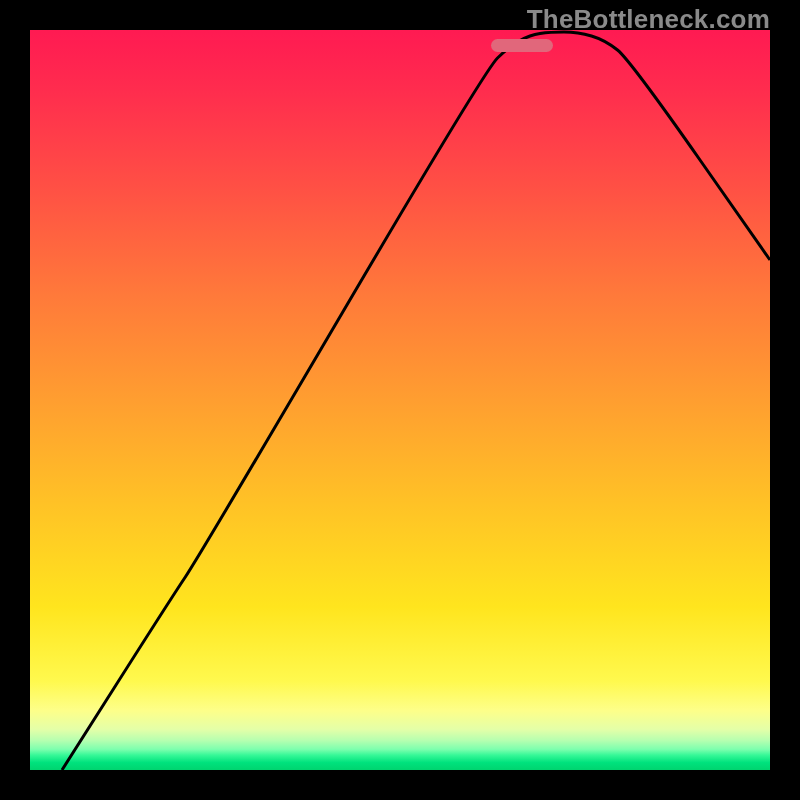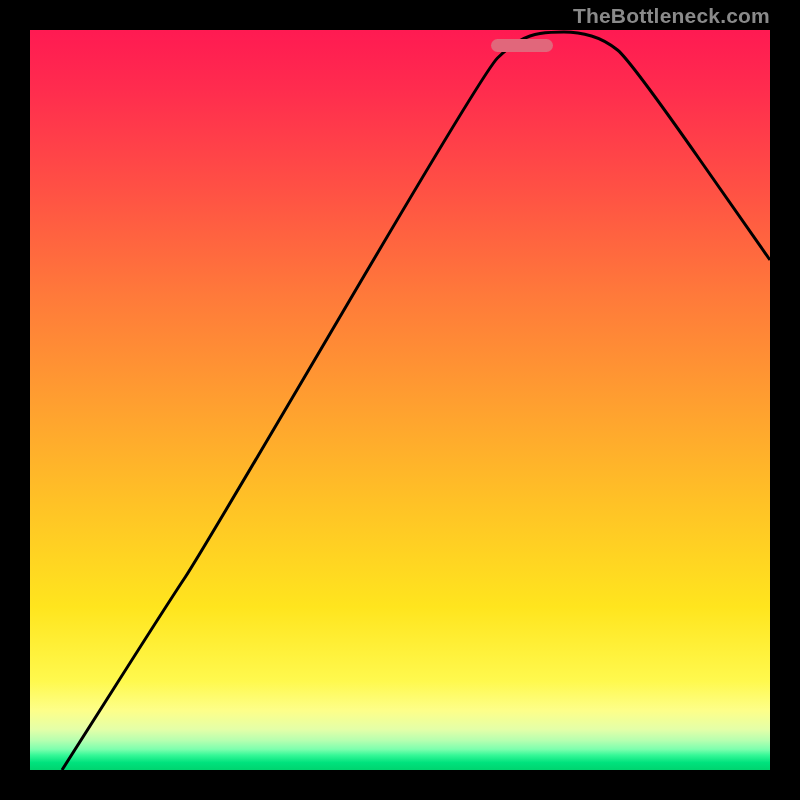--- a/index.html
+++ b/index.html
@@ -56,21 +56,21 @@
     width: 62px;
     height: 13px;
     background: #e1677b;
     border-radius: 7px;
   }
   .watermark {
     position: absolute;
     top: 4px;
     right: 30px;
     color: #8a8a8a;
-    font-size: 21px;
+    font-size: 26px;
     font-weight: 600;
     letter-spacing: 0.2px;
   }
 </style>
 </head>
 <body>
 
 <div class="watermark">TheBottleneck.com</div>
 
 <div class="frame">

